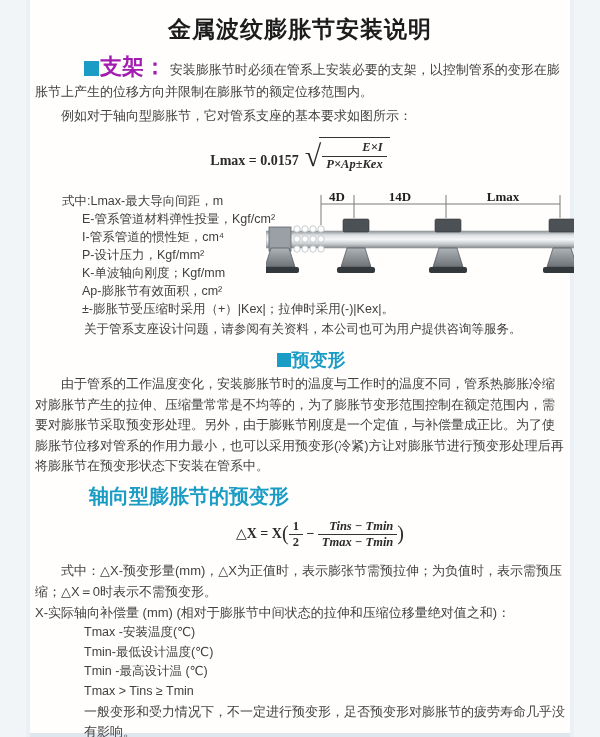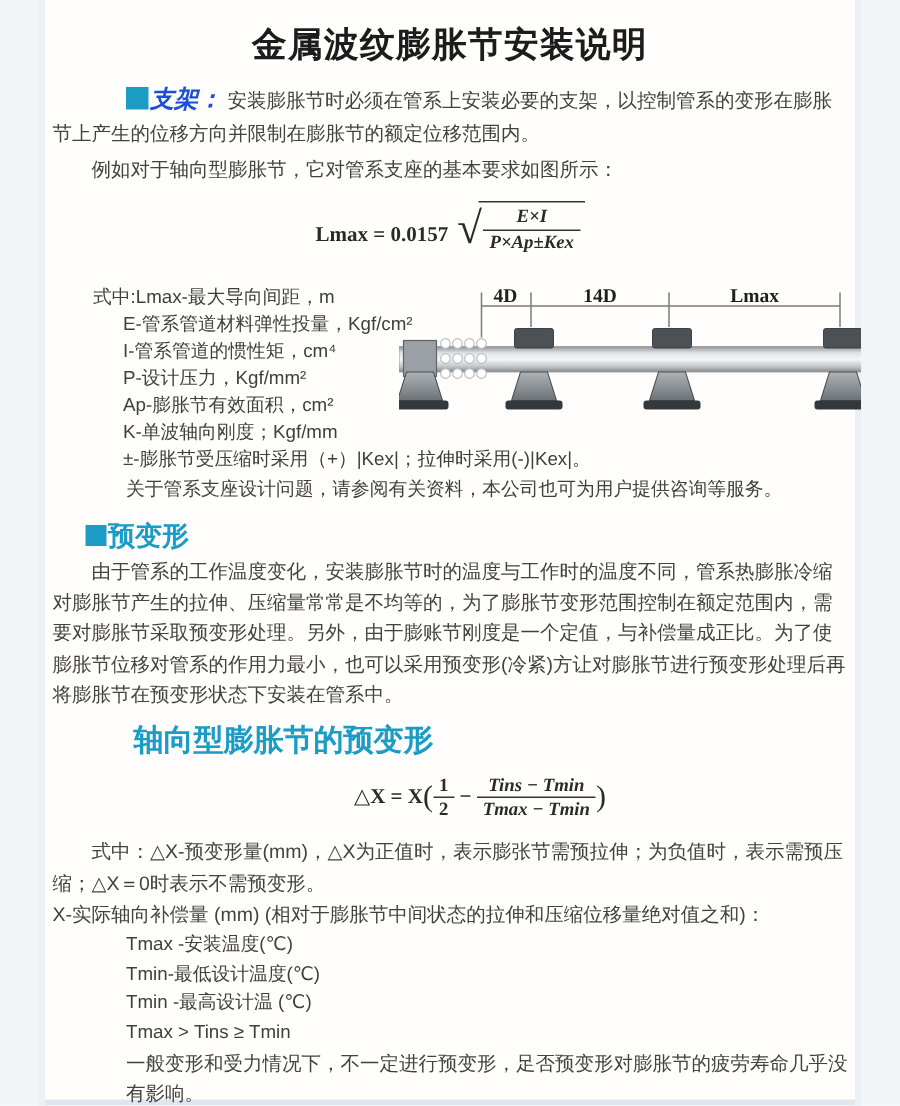--- a/index.html
+++ b/index.html
@@ -11,46 +11,46 @@
     color:#404040;
   }
   .inner{padding:0 9px;}
   .title{
     margin:14px 0 0;text-align:center;font-size:23px;font-weight:bold;
     color:#1c1c1c;letter-spacing:1px;
   }
   p{margin:0;}
   .body-p{font-size:13px;line-height:21px;color:#424242;}
   .p1{margin-top:11px;text-indent:49px;line-height:22px;}
-  .sec-inline{color:#1d4ed8;font-size:16px;font-weight:bold;font-style:italic;}
+  .sec-inline{color:#a21caf;font-size:22px;font-weight:bold;}
   .sq{display:inline-block;width:15px;height:15px;background:#1a9cc5;vertical-align:-2px;margin-right:1px;}
   .sq-sm{display:inline-block;width:14px;height:14px;background:#1a9cc5;vertical-align:-1px;margin-right:1px;}
   .indent2{text-indent:26px;}
   .example{margin-top:2px;}
   
   .formula{font-family:"Liberation Serif","DejaVu Serif",serif;font-weight:bold;color:#2a2a2a;text-align:center;}
   .f1{margin:11px 0 6px;font-size:14px;}
-  .frac{display:inline-block;text-align:center;vertical-align:middle;font-size:12.5px;line-height:1.25;}
+  .frac{display:inline-block;text-align:right;vertical-align:middle;font-size:12.5px;line-height:1.25;}
   .frac .num{display:block;border-bottom:1px solid #333;padding:0 4px;}
   .frac .den{display:block;padding:0 4px;}
   .ital{font-style:italic;}
   .radical{display:inline-flex;align-items:center;margin-left:6px;}
   .rad-sign{font-size:30px;font-weight:400;line-height:0.8;transform:translateY(1px);}
   .rad-body{display:inline-block;border-top:1.5px solid #333;margin-left:-2px;padding:2px 3px 0;}
   .big-paren{font-size:20px;font-weight:400;vertical-align:-2px;}
   
   .defs{margin-top:20px;font-size:12.5px;line-height:18px;color:#3f3f3f;}
   .def-lead{margin-left:27px;}
   .def-item{margin-left:47px;}
   .note1{margin-top:2px;margin-left:27px;text-indent:22px;}
   
   .diagram{position:absolute;left:240px;top:191px;width:358px;height:98px;}
   .dim-label{font-family:"Liberation Serif","DejaVu Serif",serif;font-weight:bold;font-size:13px;fill:#1f1f1f;}
   
-  .h2{margin:10px 0 2px 22px;font-size:18px;font-weight:bold;color:#1a9cc5;}
+  .h2{margin:10px 0 2px 22px;font-size:18px;font-weight:bold;color:#1a9cc5;text-align:center;}
   .h3{font-size:20px;font-weight:bold;color:#1a9cc5;}
   .h3-axial{margin:6px 0 4px 54px;}
   .h3-lateral{margin:7px 0 2px 22px;}
   .para-main{line-height:20.5px;text-indent:26px;}
   .f2{margin:9px 0 9px;font-size:14px;padding-left:40px;}
   .where1{text-indent:26px;line-height:21px;}
   .ml49{}
   .temps{font-size:12.5px;line-height:19.5px;color:#3f3f3f;}
   .temps div{margin-left:49px;}
   .general-note{margin-top:1px;margin-left:49px;line-height:20px;}
@@ -75,22 +75,22 @@
           <span class="rad-sign">√</span>
           <span class="rad-body"><span class="frac ital"><span class="num">E×I</span><span class="den">P×Ap±Kex</span></span></span>
         </span>
     </div>
 
     <div class="defs">
       <div class="def-lead">式中:Lmax-最大导向间距，m</div>
       <div class="def-item">E-管系管道材料弹性投量，Kgf/cm²</div>
       <div class="def-item">I-管系管道的惯性矩，cm⁴</div>
       <div class="def-item">P-设计压力，Kgf/mm²</div>
+      <div class="def-item">K-单波轴向刚度；Kgf/mm</div>
       <div class="def-item">Ap-膨胀节有效面积，cm²</div>
-      <div class="def-item">K-单波轴向刚度；Kgf/mm</div>
       <div class="def-item">±-膨胀节受压缩时采用（+）|Kex|；拉伸时采用(-)|Kex|。</div>
       <div class="note1">关于管系支座设计问题，请参阅有关资料，本公司也可为用户提供咨询等服务。</div>
     </div>
 
     <div class="h2"><span class="sq-sm"></span><span>预变形</span></div>
 
     <p class="body-p para-main">由于管系的工作温度变化，安装膨胀节时的温度与工作时的温度不同，管系热膨胀冷缩对膨胀节产生的拉伸、压缩量常常是不均等的，为了膨胀节变形范围控制在额定范围内，需要对膨胀节采取预变形处理。另外，由于膨账节刚度是一个定值，与补偿量成正比。为了使膨胀节位移对管系的作用力最小，也可以采用预变形(冷紧)方让对膨胀节进行预变形处理后再将膨胀节在预变形状态下安装在管系中。</p>
 
     <div class="h3 h3-axial">轴向型膨胀节的预变形</div>
 

